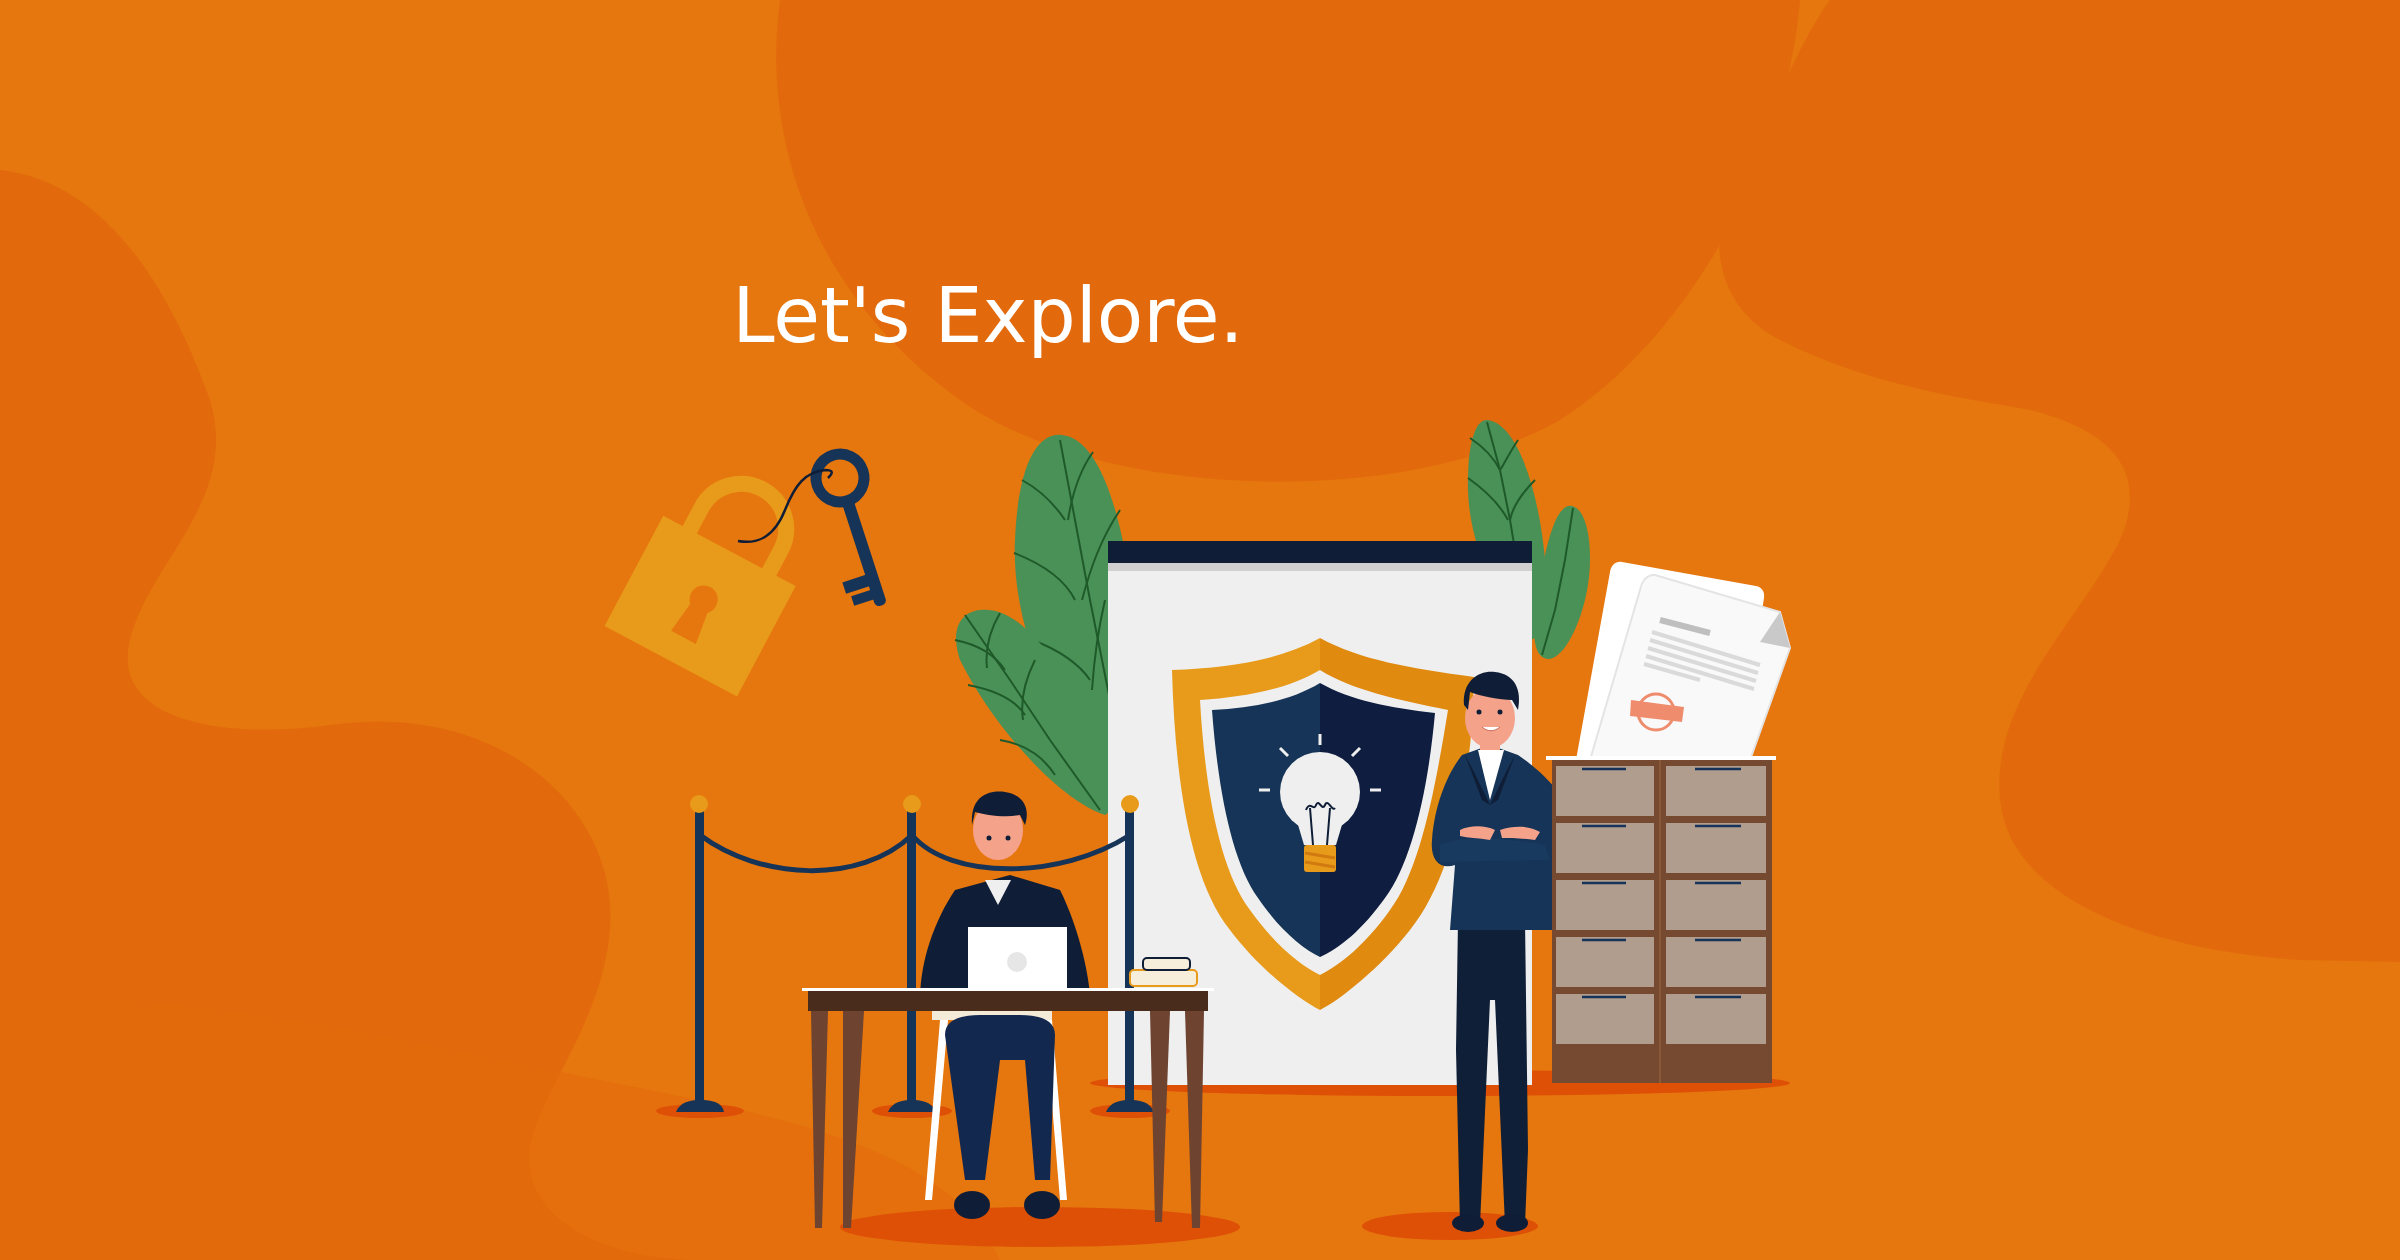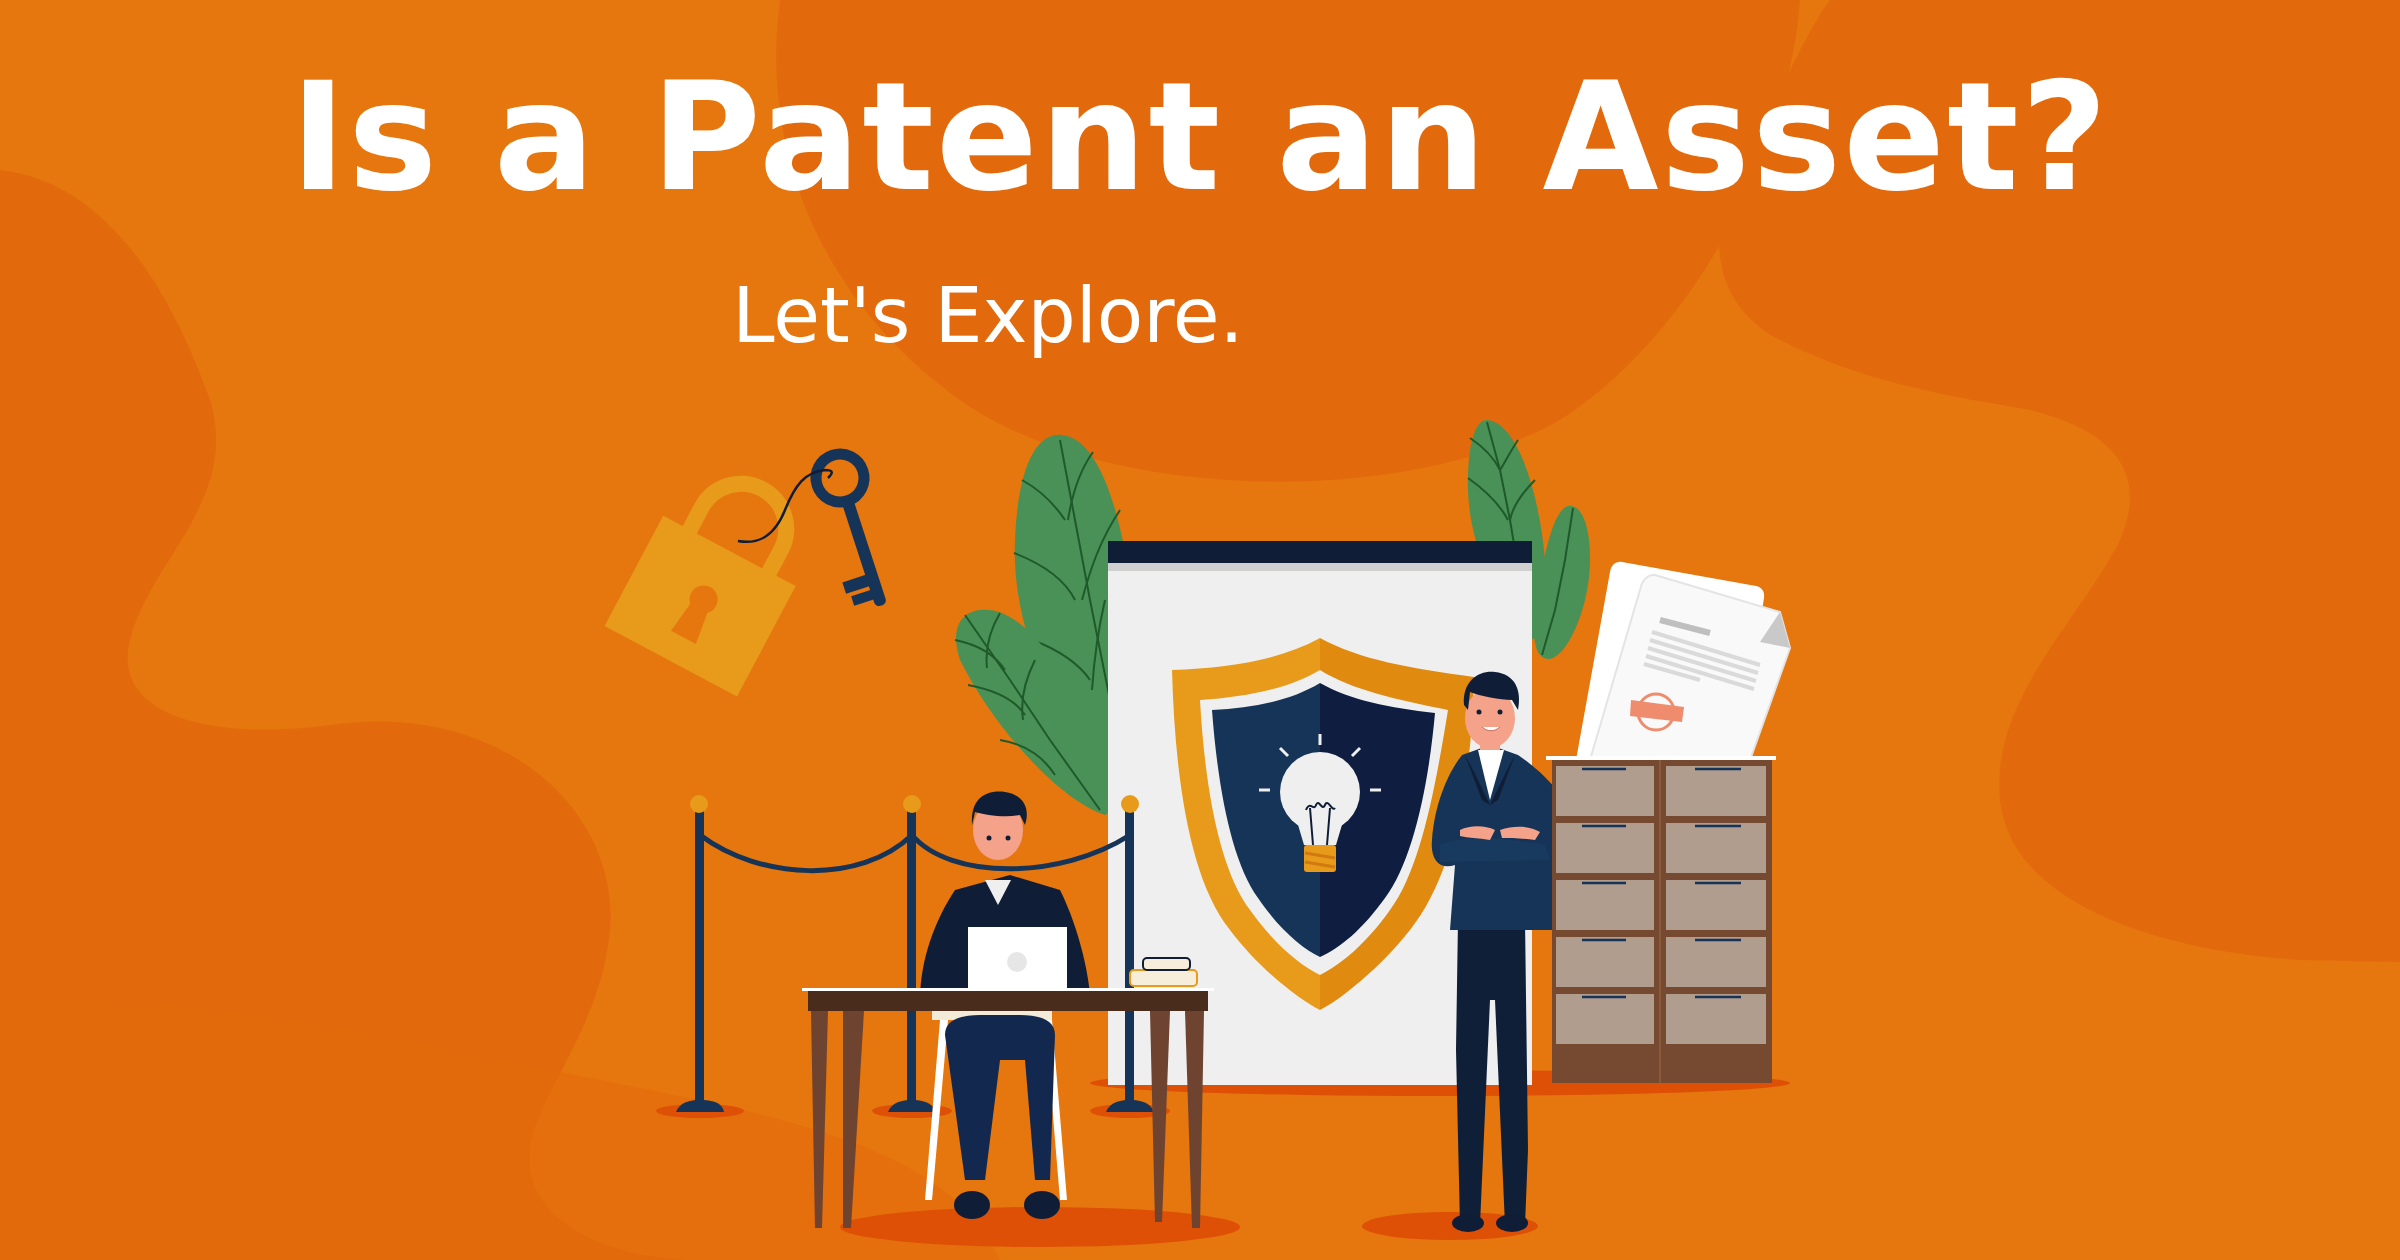--- a/index.html
+++ b/index.html
@@ -28,21 +28,20 @@
 
     <path d="M780 0 L1800 0 C1790 140 1700 330 1560 420 C1400 510 1100 500 960 400 C820 300 760 150 780 0 Z" fill="#E26A0C"></path>
 
     <path d="M0 170 C90 180 160 260 210 400 C240 500 150 560 130 640 C110 720 220 740 330 725 C500 700 620 810 610 930 C600 1040 520 1110 530 1170 C540 1230 620 1260 700 1260 L0 1260 Z" fill="#E26A0C"></path>
 
     <path d="M2400 0 L1830 0 C1800 40 1770 120 1740 170 C1700 240 1720 310 1780 340 C1880 390 1980 400 2030 410 C2110 430 2150 470 2120 540 C2080 620 1990 700 2000 800 C2010 900 2150 950 2300 960 L2400 962 Z" fill="#E26A0C"></path>
 
     <path d="M0 1000 C200 990 400 1040 600 1080 C800 1120 950 1150 1000 1260 L0 1260 Z" fill="#E26A0C" opacity="0.6"></path>
   </svg>
 
-  <div class="title">Is a Patent an Asset?</div>
   <div class="subtitle">Let's Explore.</div>
 
   <svg class="scene" viewBox="0 0 2400 1260">
 
     <g>
       <ellipse cx="1440" cy="1083" rx="350" ry="13" fill="#DE5006"></ellipse>
       <ellipse cx="1450" cy="1226" rx="88" ry="14" fill="#DE5006"></ellipse>
       <ellipse cx="1040" cy="1227" rx="200" ry="20" fill="#DE5006"></ellipse>
       <ellipse cx="700" cy="1111" rx="44" ry="7" fill="#DE5006"></ellipse>
       <ellipse cx="912" cy="1111" rx="40" ry="7" fill="#DE5006"></ellipse>

